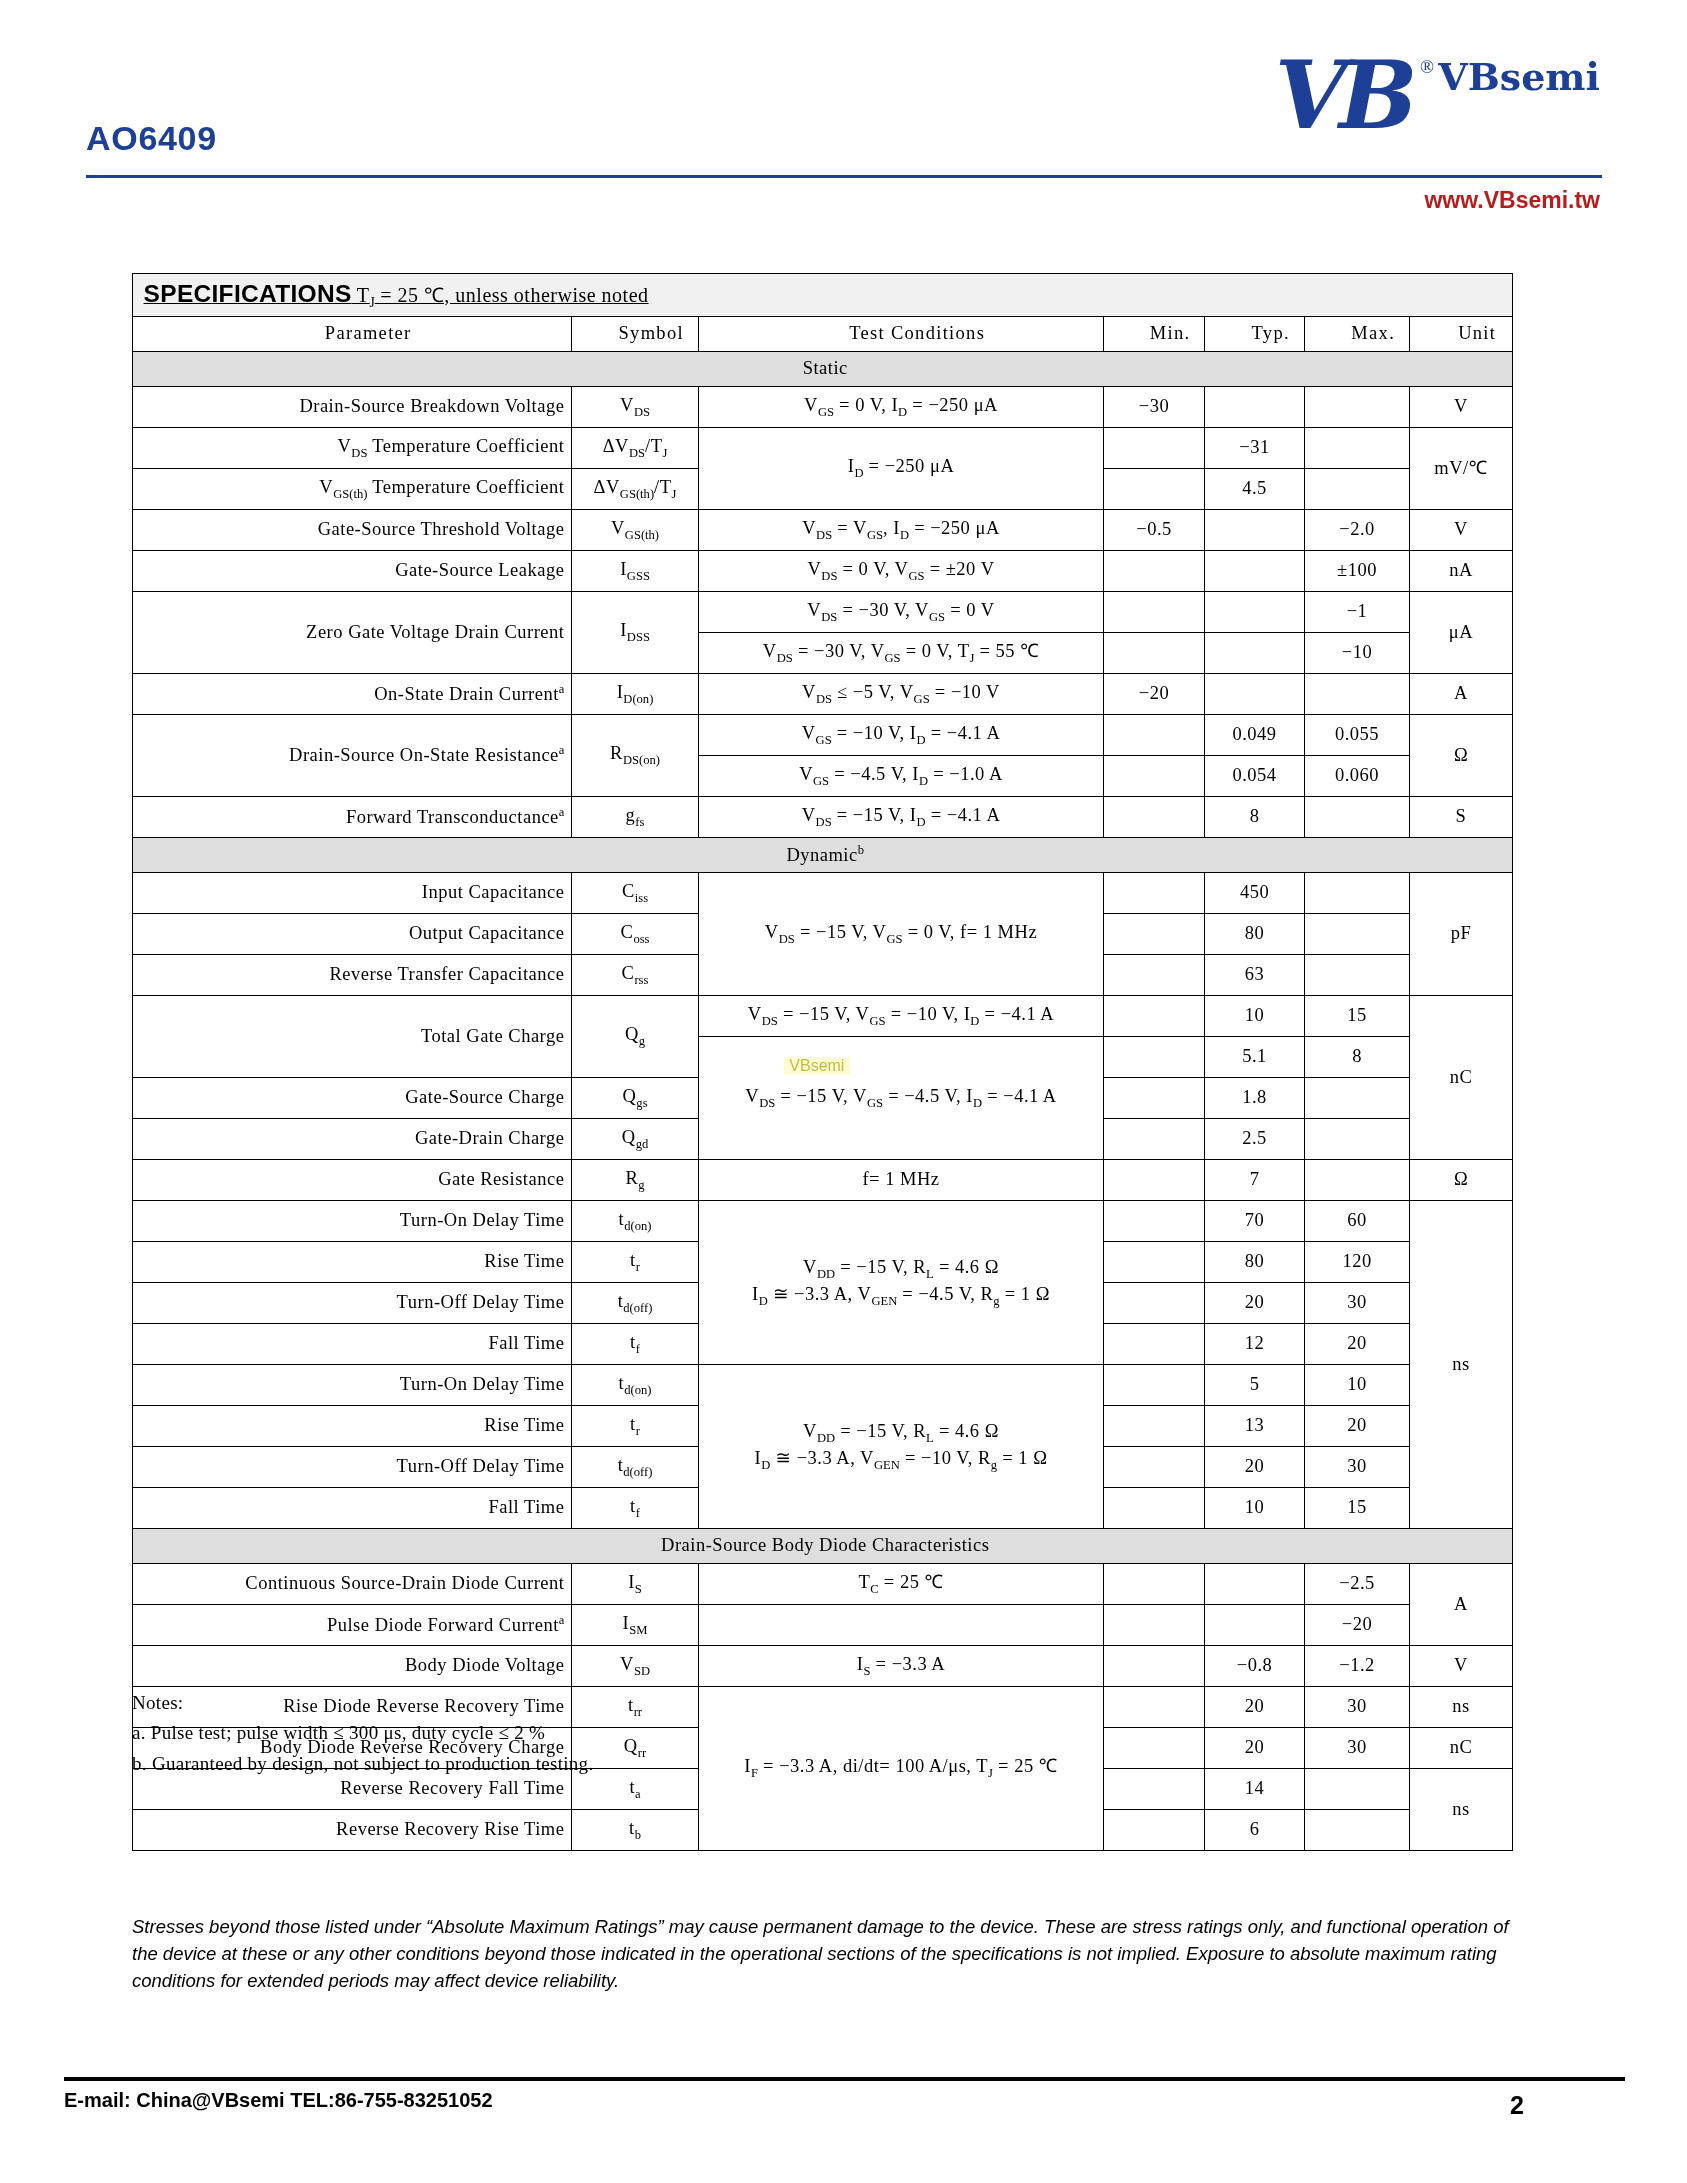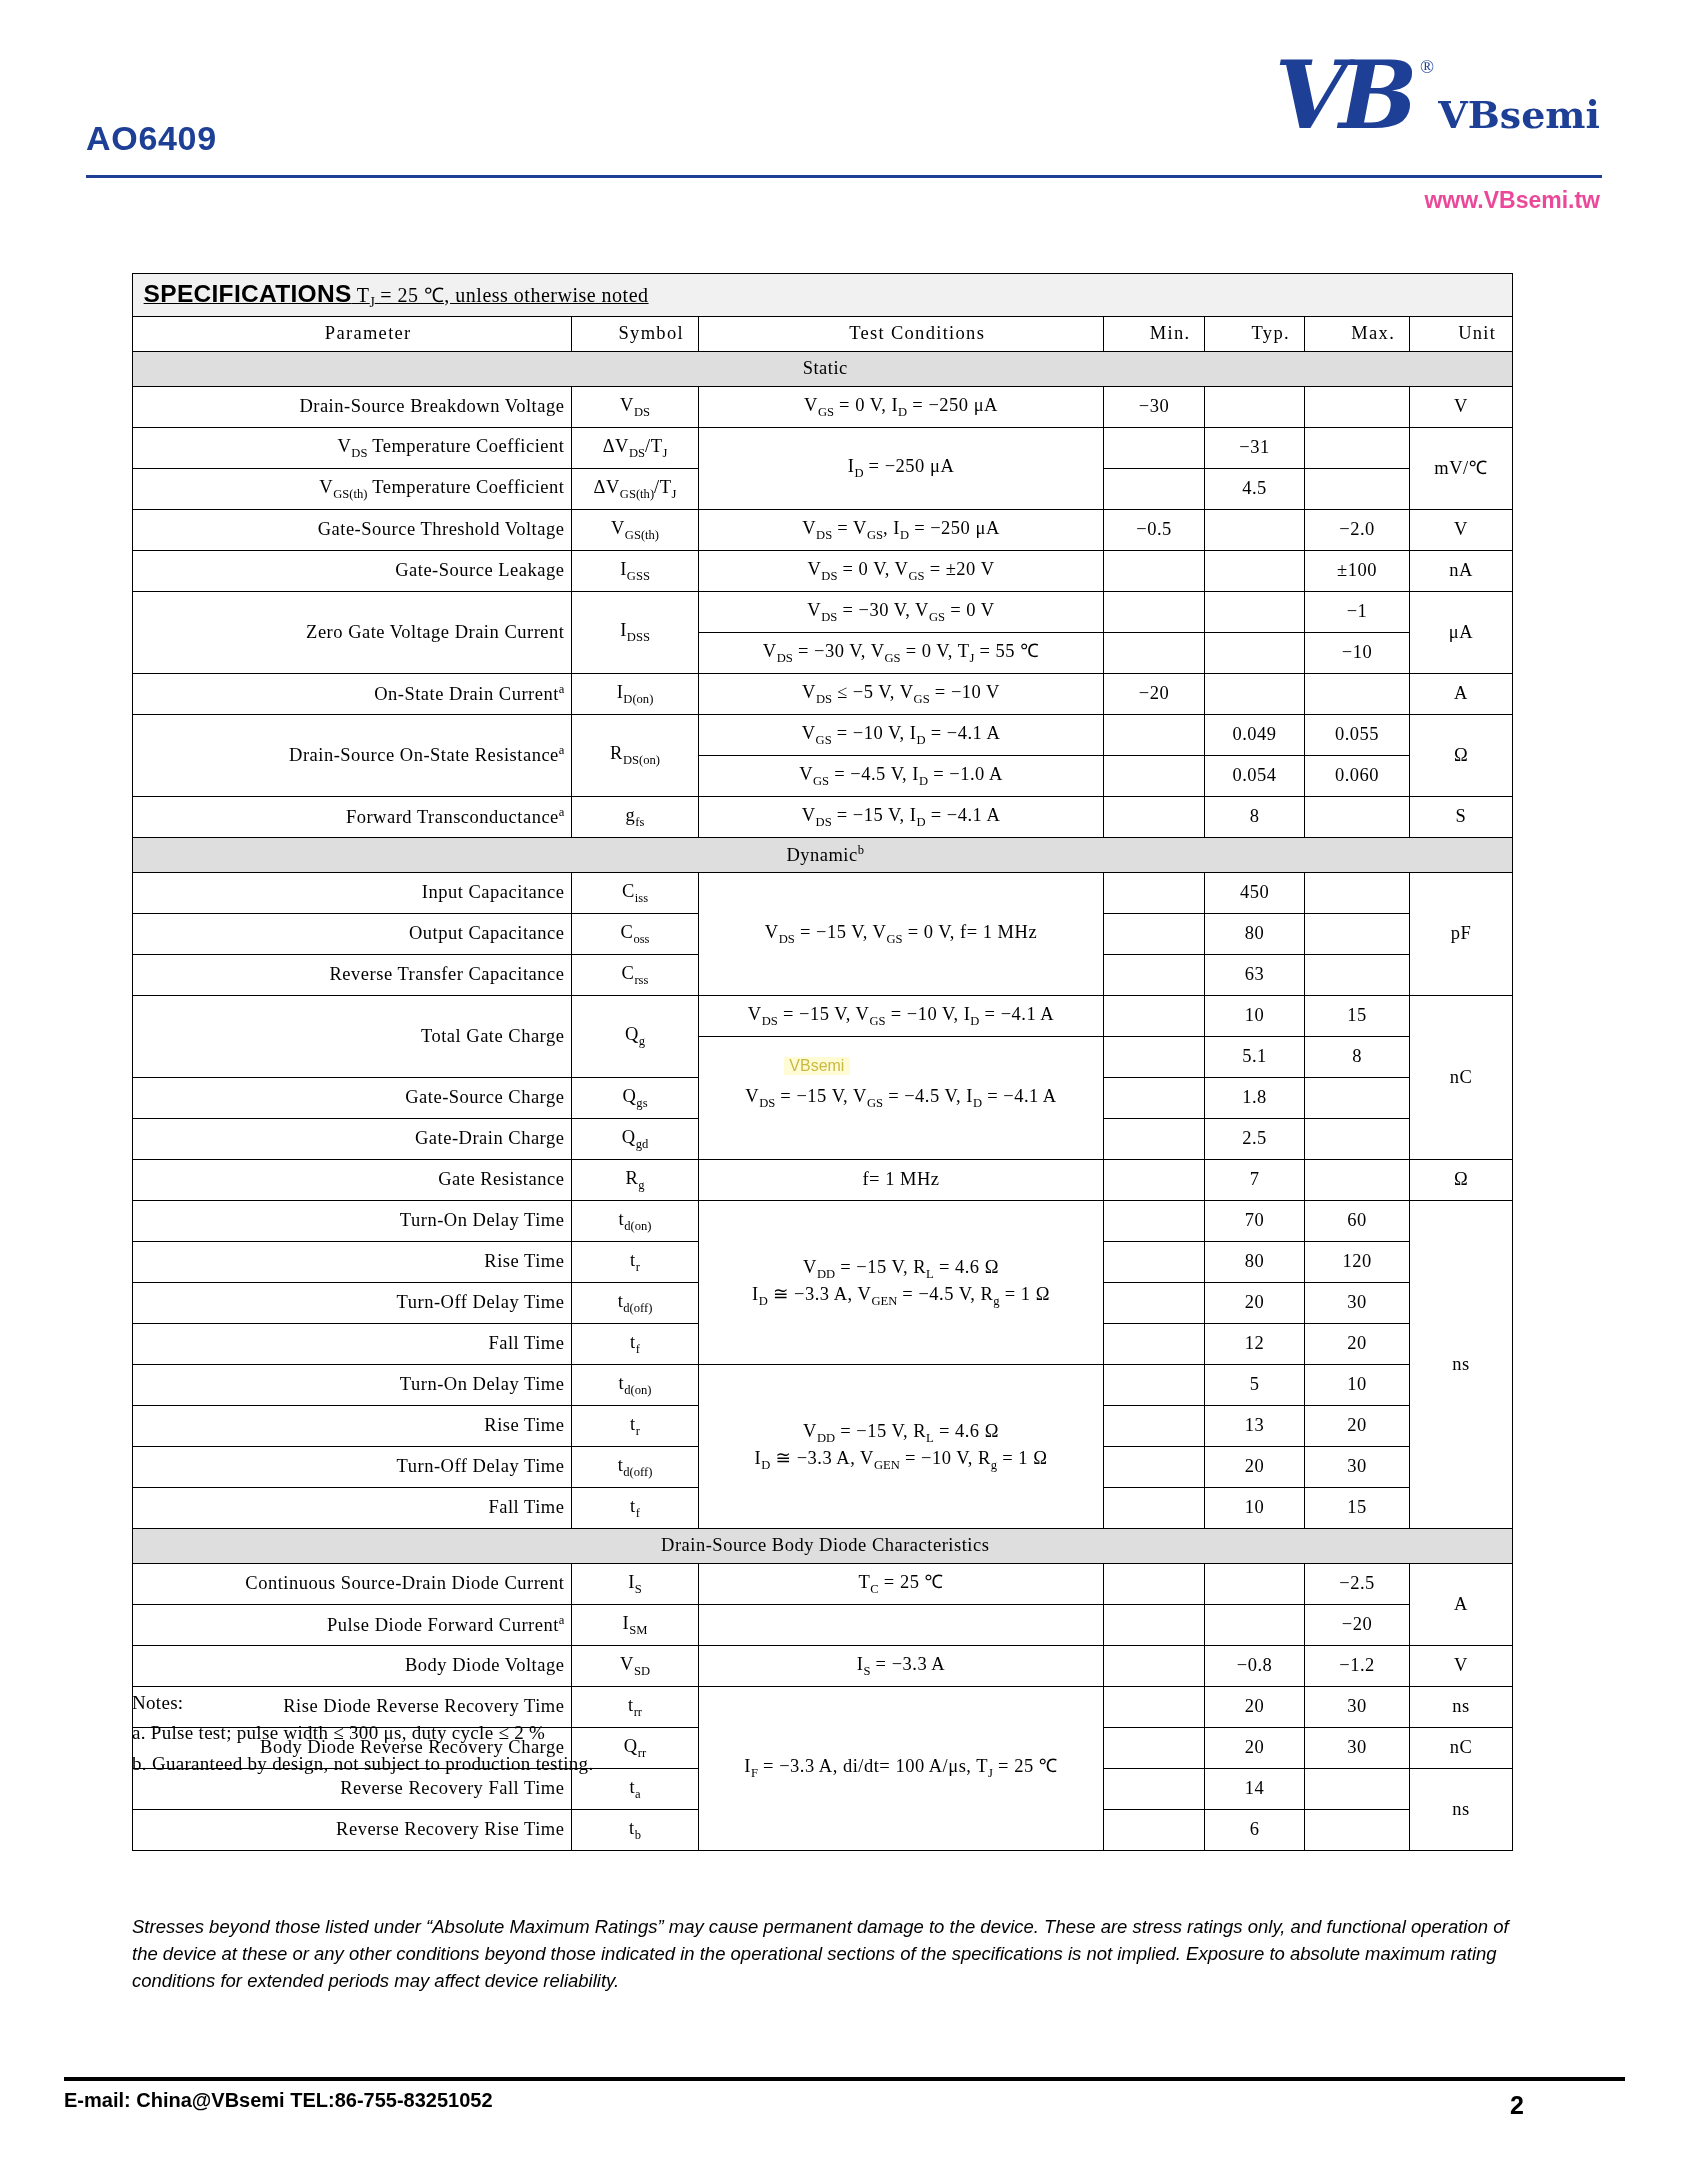--- a/index.html
+++ b/index.html
@@ -7,33 +7,33 @@
     width:1687px;height:2183px;background:#ffffff;position:relative;
     font-family:"Liberation Serif",serif;color:#000;overflow:hidden;
   }
   
   .doc-num{
     position:absolute;left:86px;top:119px;
     font-family:"Liberation Sans",sans-serif;font-weight:700;font-size:34px;
     color:#1e3f96;letter-spacing:0.7px;
   }
   .header-line{position:absolute;left:86px;top:175px;width:1516px;height:3.3px;background:#1e3f96;}
-  .logo{position:absolute;right:87px;top:58px;display:flex;align-items:flex-end;color:#1e3f96;}
+  .logo{position:absolute;right:87px;top:58px;display:flex;align-items:flex-start;color:#1e3f96;}
   .logo-mark{
     font-family:"DejaVu Serif",serif;font-style:italic;font-weight:700;
     font-size:93px;line-height:0.82;letter-spacing:-8px;
   }
   .logo-reg{font-size:18.5px;align-self:flex-start;margin-left:10.6px;line-height:1;}
   .logo-name{
     font-family:"DejaVu Serif",serif;font-weight:700;font-size:38px;
     margin-left:4px;line-height:1;
   }
   .logo-url{
     position:absolute;right:87px;top:187px;
-    font-family:"Liberation Sans",sans-serif;font-weight:700;font-size:23px;color:#ec4899;
+    font-family:"Liberation Sans",sans-serif;font-weight:700;font-size:23px;color:#b91c1c;
   }
   
   .spec-table{
     position:absolute;left:132px;top:273px;width:1379px;
     border-collapse:collapse;font-size:18.5px;letter-spacing:0.5px;table-layout:fixed;
   }
   .spec-table td{
     border:1.3px solid #000;text-align:center;vertical-align:middle;
     height:36px;padding:2px 6.6px;line-height:1.25;
   }

